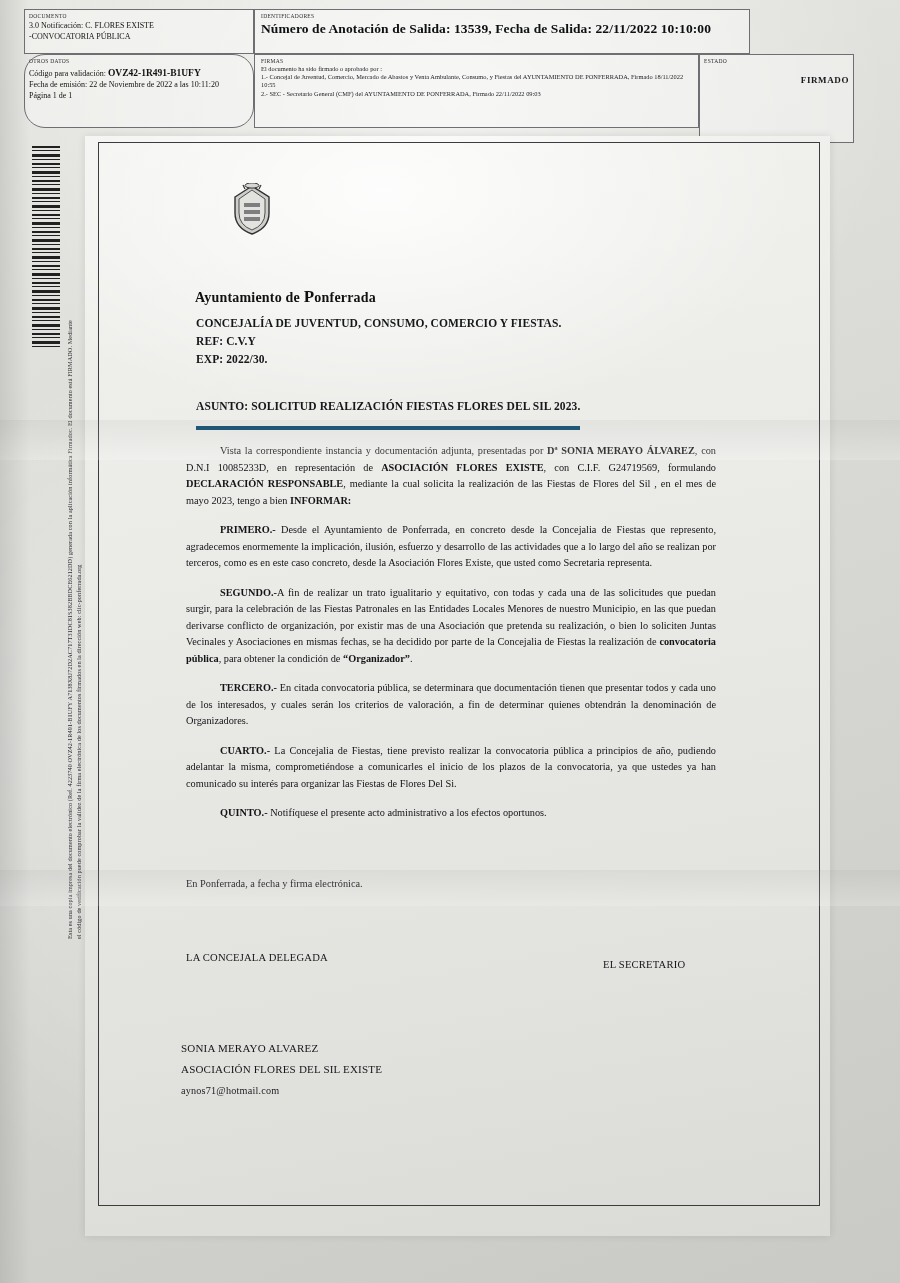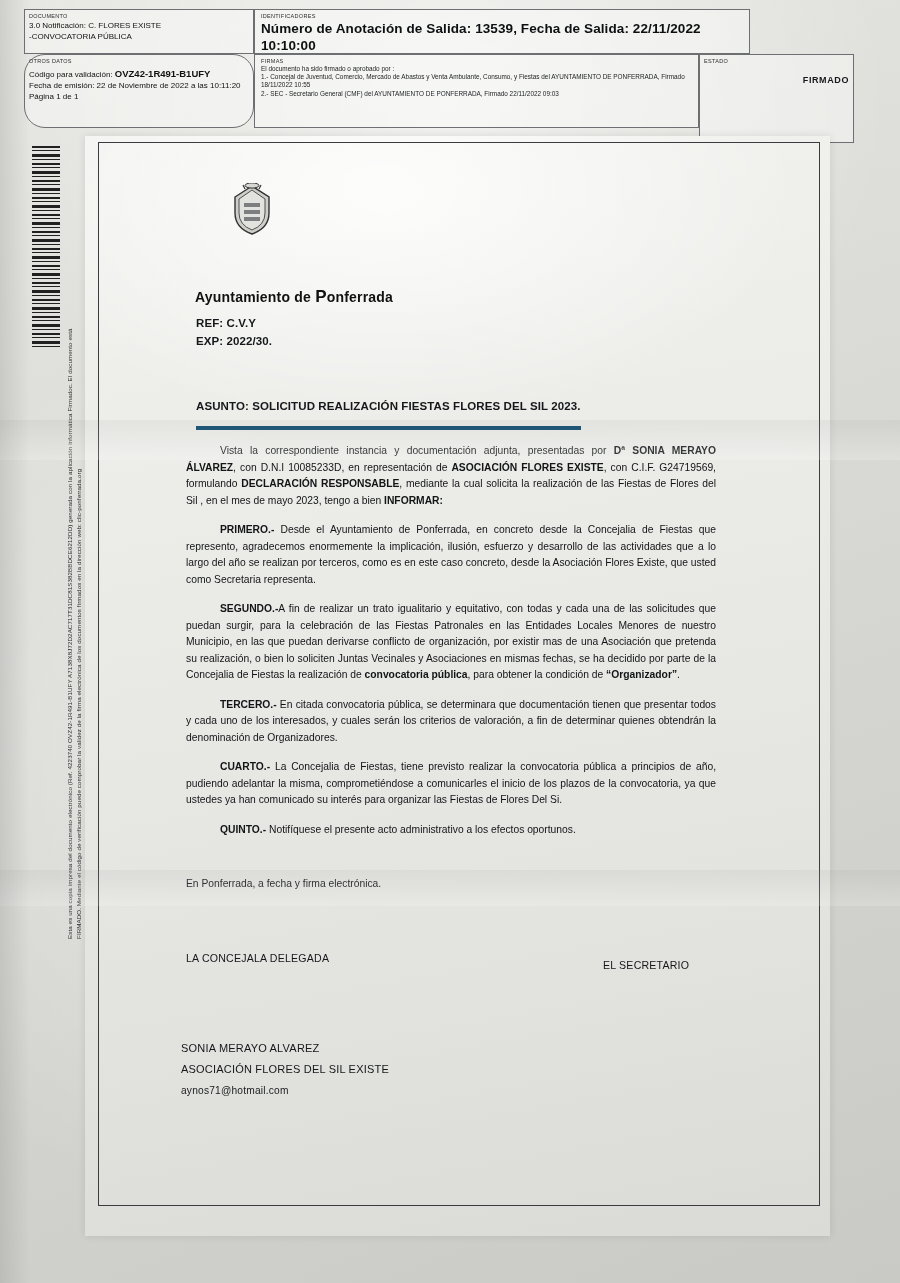--- a/index.html
+++ b/index.html
@@ -6,21 +6,21 @@
     margin: 0;
     padding: 0;
     background: #cfcfcc;
   }
   #page {
     position: relative;
     width: 900px;
     height: 1283px;
     overflow: hidden;
     background: #d8d8d4;
-    font-family: Liberation Sans, sans-serif;
+    font-family: Liberation Serif, serif;
     color: #15171a;
   }
   
   .paper-bg {
     position: absolute;
     inset: 0;
     background:
       radial-gradient(ellipse 70% 40% at 50% 8%, rgba(255,255,255,0.55), rgba(255,255,255,0) 70%),
       radial-gradient(ellipse 60% 45% at 25% 60%, rgba(255,255,255,0.35), rgba(255,255,255,0) 75%),
       linear-gradient(160deg, #e7e7e3 0%, #dcdcd8 35%, #d2d2ce 70%, #c9c9c5 100%);
@@ -299,20 +299,21 @@
       <path d="M21 3 L21 0 M14 6 L12 2 M28 6 L30 2" stroke="#303234" stroke-width="1.2" fill="none"></path>
       <ellipse cx="21" cy="2.5" rx="7" ry="2.6" fill="#d6d6d2" stroke="#303234" stroke-width="1"></ellipse>
     </svg>
   </div>
 
   <div class="org-name">
     <span>Ayuntamiento de </span><span class="big">P</span><span>onferrada</span>
   </div>
 
   <div class="dept">
+    <div>CONCEJALÍA DE JUVENTUD, CONSUMO, COMERCIO Y FIESTAS.</div>
     <div>REF: C.V.Y</div>
     <div>EXP: 2022/30.</div>
   </div>
 
   <div class="asunto">
     <span class="u">ASUNTO:</span><span class="u">&nbsp;</span><span class="u">SOLICITUD REALIZACIÓN FIESTAS FLORES DEL SIL 2023.</span>
   </div>
 
   <div class="body">
     <p class="ind">

